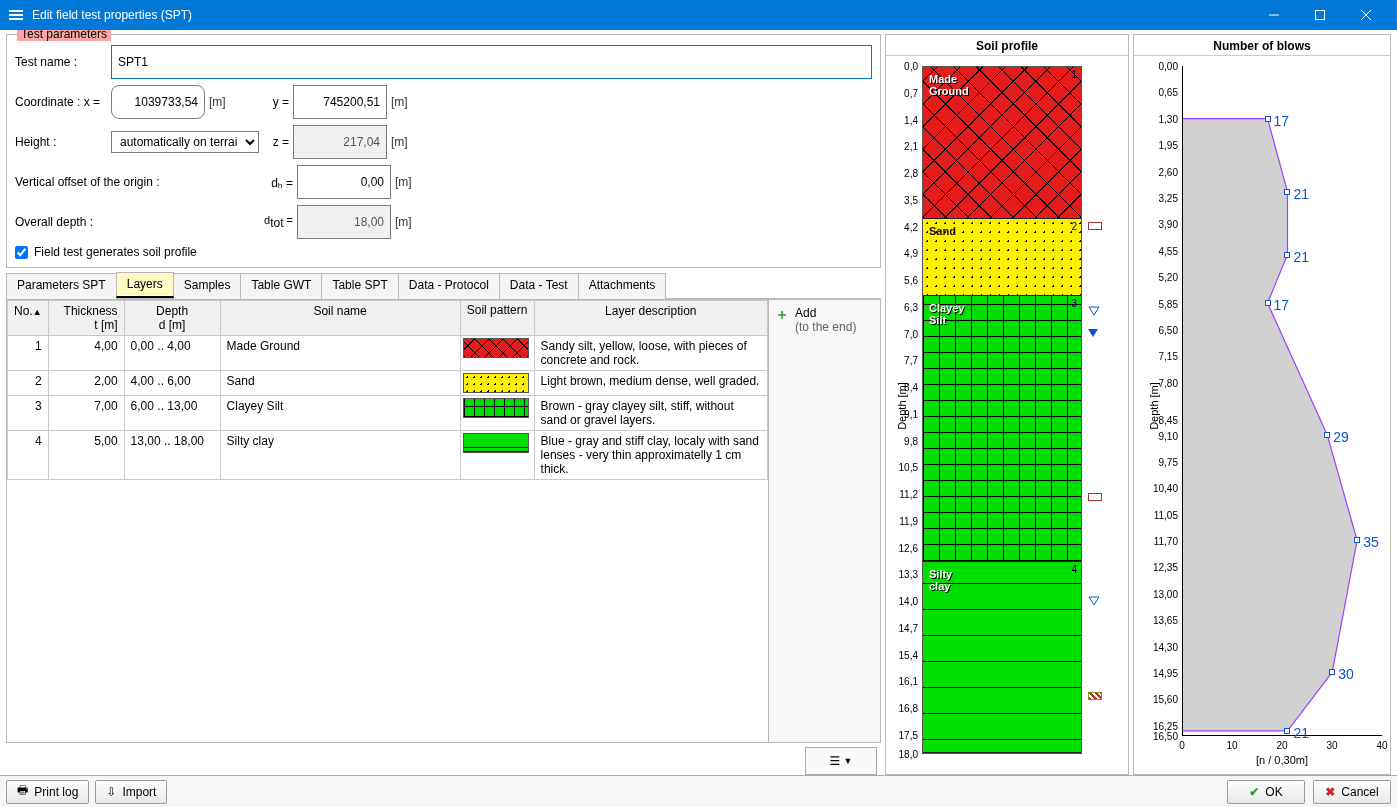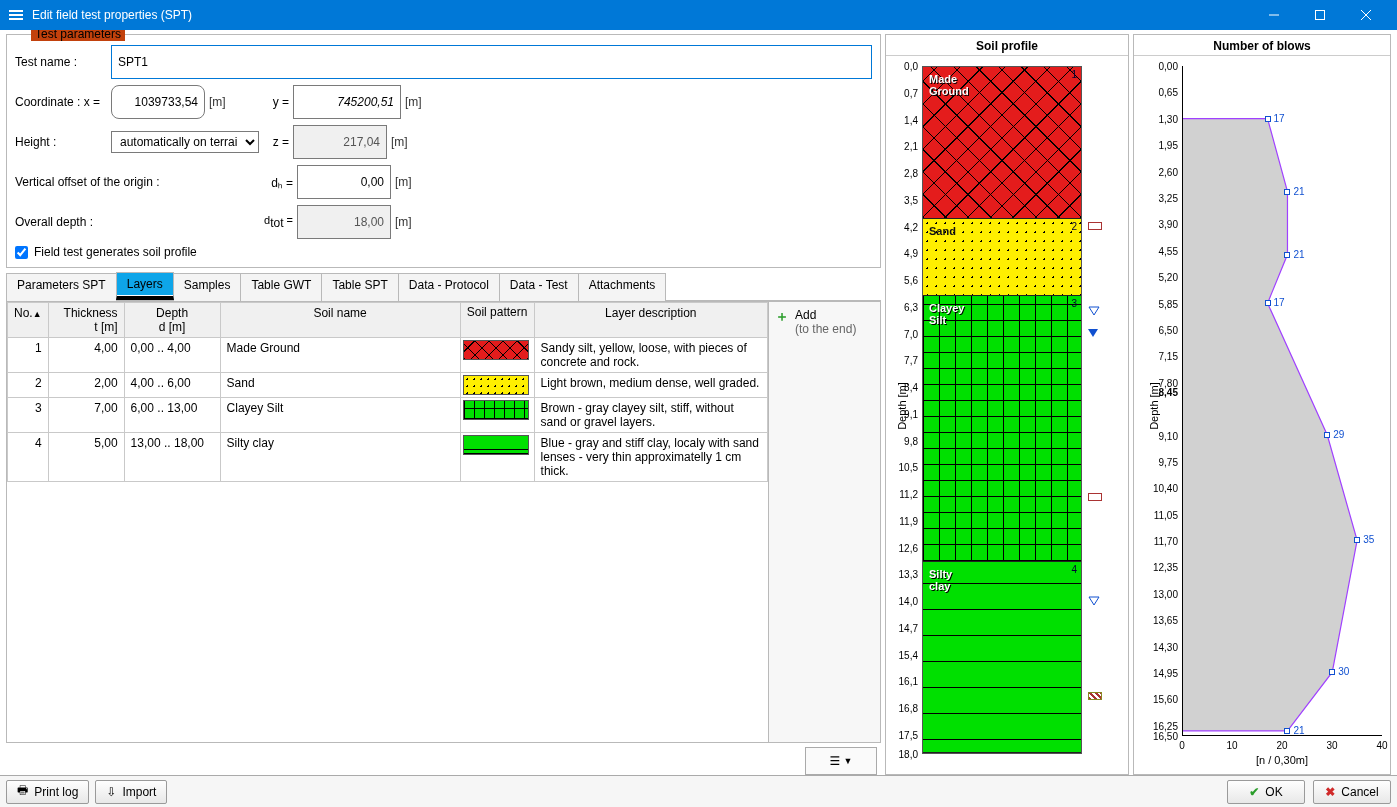--- a/index.html
+++ b/index.html
@@ -11,36 +11,36 @@
 .titlebar .title { flex:1; }
 .titlebar .winbtn { width:46px; height:30px; display:flex; align-items:center; justify-content:center; color:#fff; }
 
 
 .client { flex:1; display:flex; gap:4px; padding:4px 6px 0 6px; overflow:hidden; }
 .left-pane { flex:1; min-width:0; display:flex; flex-direction:column; }
 .right-pane { display:flex; gap:4px; }
 
 
 .fieldset { border:1px solid #b9b9b9; padding:10px 8px 8px 8px; position:relative; margin-bottom:2px; }
-.fieldset .legend { position:absolute; top:-8px; left:24px; background:#c2410c; padding:0 4px; }
+.fieldset .legend { position:absolute; top:-8px; left:10px; background:#fca5a5; padding:0 4px; }
 .row { display:flex; align-items:center; margin-bottom:6px; }
 .label { width:96px; }
 .sublabel { width:28px; text-align:right; padding-right:4px; }
 .unit { width:30px; padding-left:4px; color:#333; }
 input.text { height:22px; border:1px solid #7a7a7a; padding:16px 6px; }
 input.text.blue { border:1px solid #0078d7; }
 input.num { text-align:right; }
 select { height:22px; border:1px solid #7a7a7a; background:#fff; padding:0 4px; }
 .chk { margin-right:6px; }
 .disabled-input { background:#f0f0f0; color:#555; }
 
 
 .tabs { display:flex; border-bottom:1px solid #b9b9b9; margin-top:2px; }
 .tab { border:1px solid #b9b9b9; border-bottom:none; padding:4px 10px; margin-right:-1px; background:#f4f4f4; position:relative; top:1px; }
-.tab.active { background:#0ea5e9; border-bottom:5px solid #000000; font-weight:normal; z-index:2; top:0;}
+.tab.active { background:#fef9c3; border-bottom:3px solid #000000; font-weight:normal; z-index:2; top:0;}
 .tab.active::after{content:'';position:absolute;left:0;right:0;bottom:-1px;height:1px;background:#fff;}
 
 
 .tablewrap { border:1px solid #b9b9b9; flex:1; display:flex; overflow:hidden; }
 .tbl { flex:1; overflow:auto; }
 table { border-collapse:collapse; width:100%; }
 th, td { border:1px solid #c9c9c9; padding:3px 6px; text-align:left; vertical-align:top; }
 th { background:#f0f0f0; font-weight:normal; text-align:center; }
 .side-actions { width:112px; border-left:1px solid #b9b9b9; padding:4px; background:#f7f7f7; }
 .side-actions .act { display:flex; align-items:flex-start; gap:6px; cursor:pointer; padding:2px; }
@@ -85,21 +85,21 @@
 .blow-panel { width:258px; border:1px solid #b9b9b9; }
 .blow-body { position:relative; height:718px; }
 .blow-depth-ticks { position:absolute; left:0; top:0; bottom:36px; width:46px; }
 .blow-depth-ticks .tick { position:absolute; right:2px; font-size:10px; transform:translateY(-50%); }
 .blow-plot { position:absolute; left:48px; right:8px; top:10px; bottom:38px; border-left:1px solid #000; border-bottom:1px solid #000; }
 .blow-fill { fill:#ccc; stroke:none; opacity:.9;}
 .blow-line { fill:none; stroke:#a040ff; stroke-width:1.2; }
 .blow-xaxis { position:absolute; left:48px; right:8px; bottom:0; height:36px; }
 .xt { position:absolute; top:2px; font-size:10px; transform:translateX(-50%);}
 .xlabel { position:absolute; left:0; right:0; top:16px; text-align:center; font-size:11px;}
-.pt-label { position:absolute; font-size:10px; color:#1050d0; }
+.pt-label { position:absolute; font-size:14px; color:#1050d0; }
 .pt-mark { position:absolute; width:6px;height:6px; border:1px solid #1050d0; background:#fff; transform:translate(-50%,-50%);}
 
 
 .footer { height:32px; border-top:1px solid #aaa; display:flex; align-items:center; padding:0 6px; gap:6px; background:#f6f6f6;}
 .btn { height:24px; border:1px solid #9a9a9a; background:linear-gradient(#fefefe,#e8e8e8); padding:0 10px; display:flex; align-items:center; gap:6px; cursor:pointer; border-radius:2px;}
 .footer .right { margin-left:auto; display:flex; gap:8px;}
 .ok-ic { color:#2a9d2a; font-weight:bold;}
 .cancel-ic { color:#d02a2a; font-weight:bold;}
 </style>
 </head>
@@ -142,21 +142,21 @@
         <span class="label">Test name :</span>
         <input class="text blue" style="flex: 1 1 0%;" value="SPT1">
       </div>
 
       <div class="row">
         <span class="label">Coordinate : x =</span>
         <input class="text num" style="width: 94px; border-radius: 8px;" value="1039733,54">
         <span class="unit">[m]</span>
         <span style="width:30px"></span>
         <span class="sublabel">y =</span>
-        <input class="text num" style="width: 108px; font-style: italic;" value="745200,51">
+        <input class="text num" style="width: 94px;" value="745200,51">
         <span class="unit">[m]</span>
       </div>
 
       <div class="row">
         <span class="label">Height :</span>
         <select style="width:148px"><option>automatically on terrain</option></select>
         <span style="width:6px"></span>
         <span class="sublabel">z =</span>
         <input class="text num disabled-input" style="width: 94px; text-align: right;" disabled="" value="217,04">
         <span class="unit">[m]</span>
@@ -360,21 +360,21 @@
             <div class="tick" style="top: 89.1818px;">1,95</div>
             <div class="tick" style="top: 115.576px;">2,60</div>
             <div class="tick" style="top: 141.97px;">3,25</div>
             <div class="tick" style="top: 168.364px;">3,90</div>
             <div class="tick" style="top: 194.758px;">4,55</div>
             <div class="tick" style="top: 221.152px;">5,20</div>
             <div class="tick" style="top: 247.545px;">5,85</div>
             <div class="tick" style="top: 273.939px; text-align: center;">6,50</div>
             <div class="tick" style="top: 300.333px;">7,15</div>
             <div class="tick" style="top: 326.727px;">7,80</div>
-            <div class="tick" style="top: 336px; font-weight: bold;">8,45</div>
+            <div class="tick" style="top: 364px;">8,45</div>
             <div class="tick" style="top: 379.515px;">9,10</div>
             <div class="tick" style="top: 405.909px;">9,75</div>
             <div class="tick" style="top: 432.303px;">10,40</div>
             <div class="tick" style="top: 458.697px;">11,05</div>
             <div class="tick" style="top: 485.091px;">11,70</div>
             <div class="tick" style="top: 511.485px;">12,35</div>
             <div class="tick" style="top: 537.879px;">13,00</div>
             <div class="tick" style="top: 564.273px;">13,65</div>
             <div class="tick" style="top: 590.667px;">14,30</div>
             <div class="tick" style="top: 617.061px;">14,95</div>

